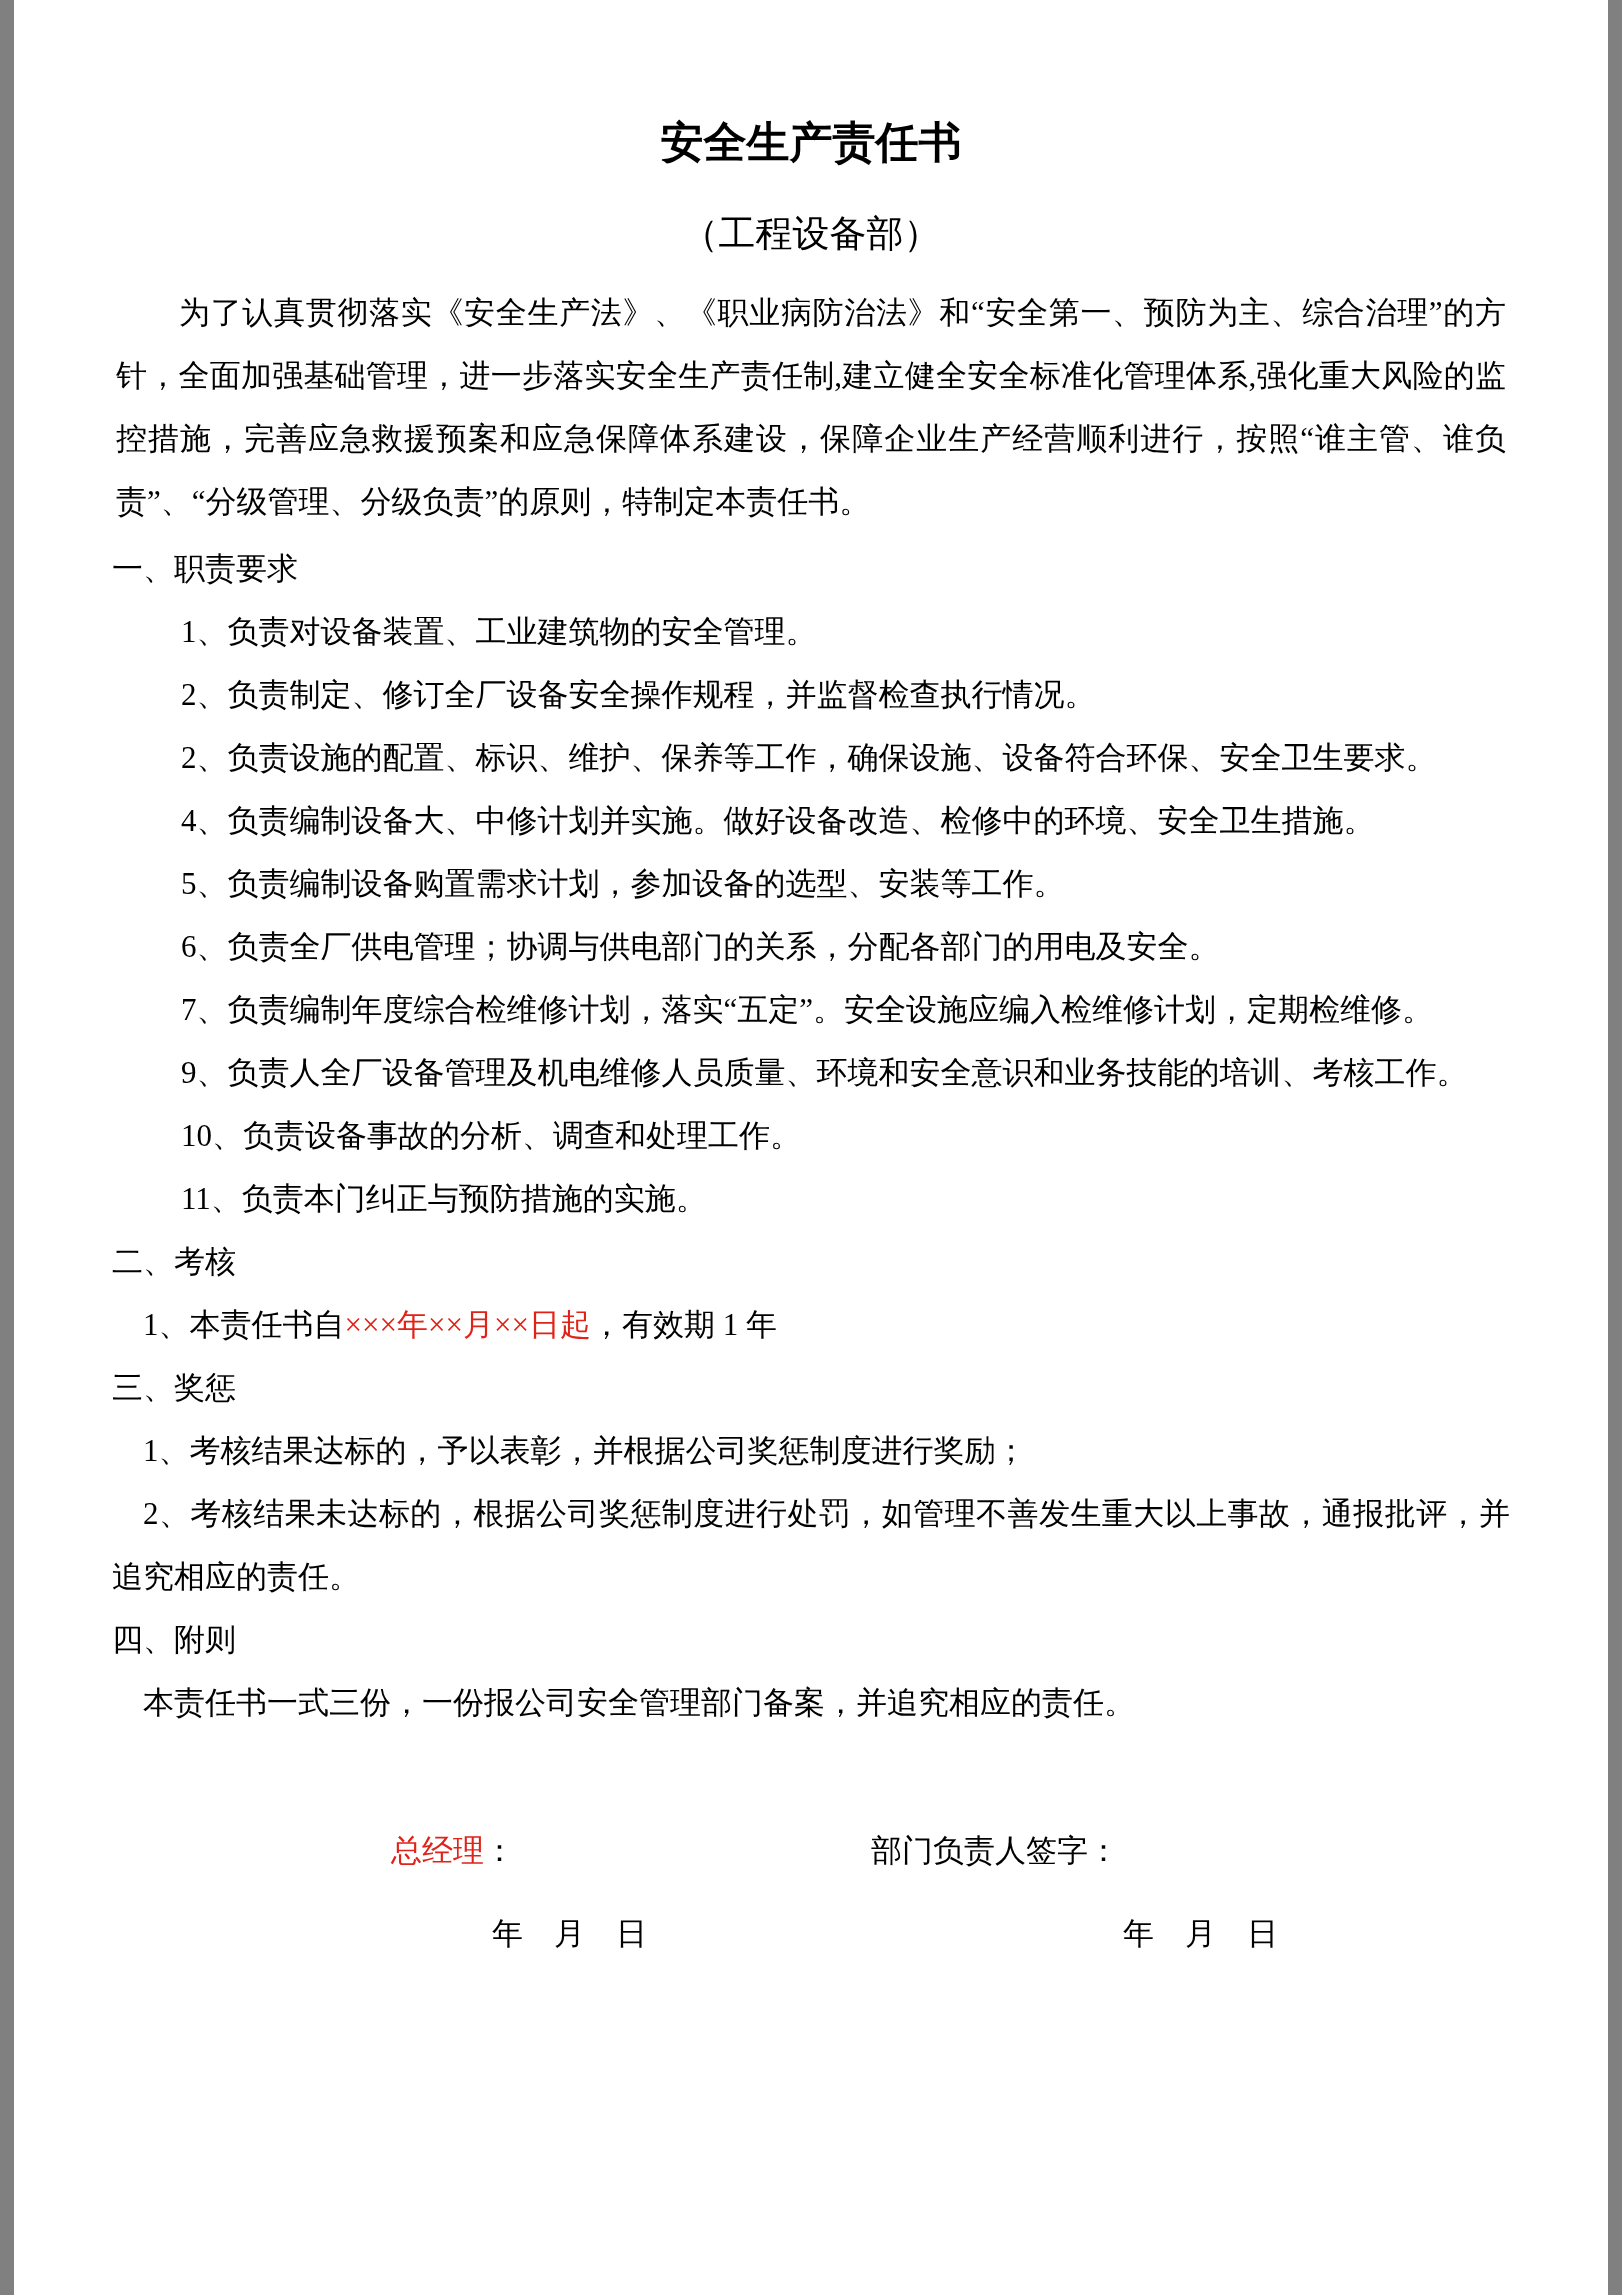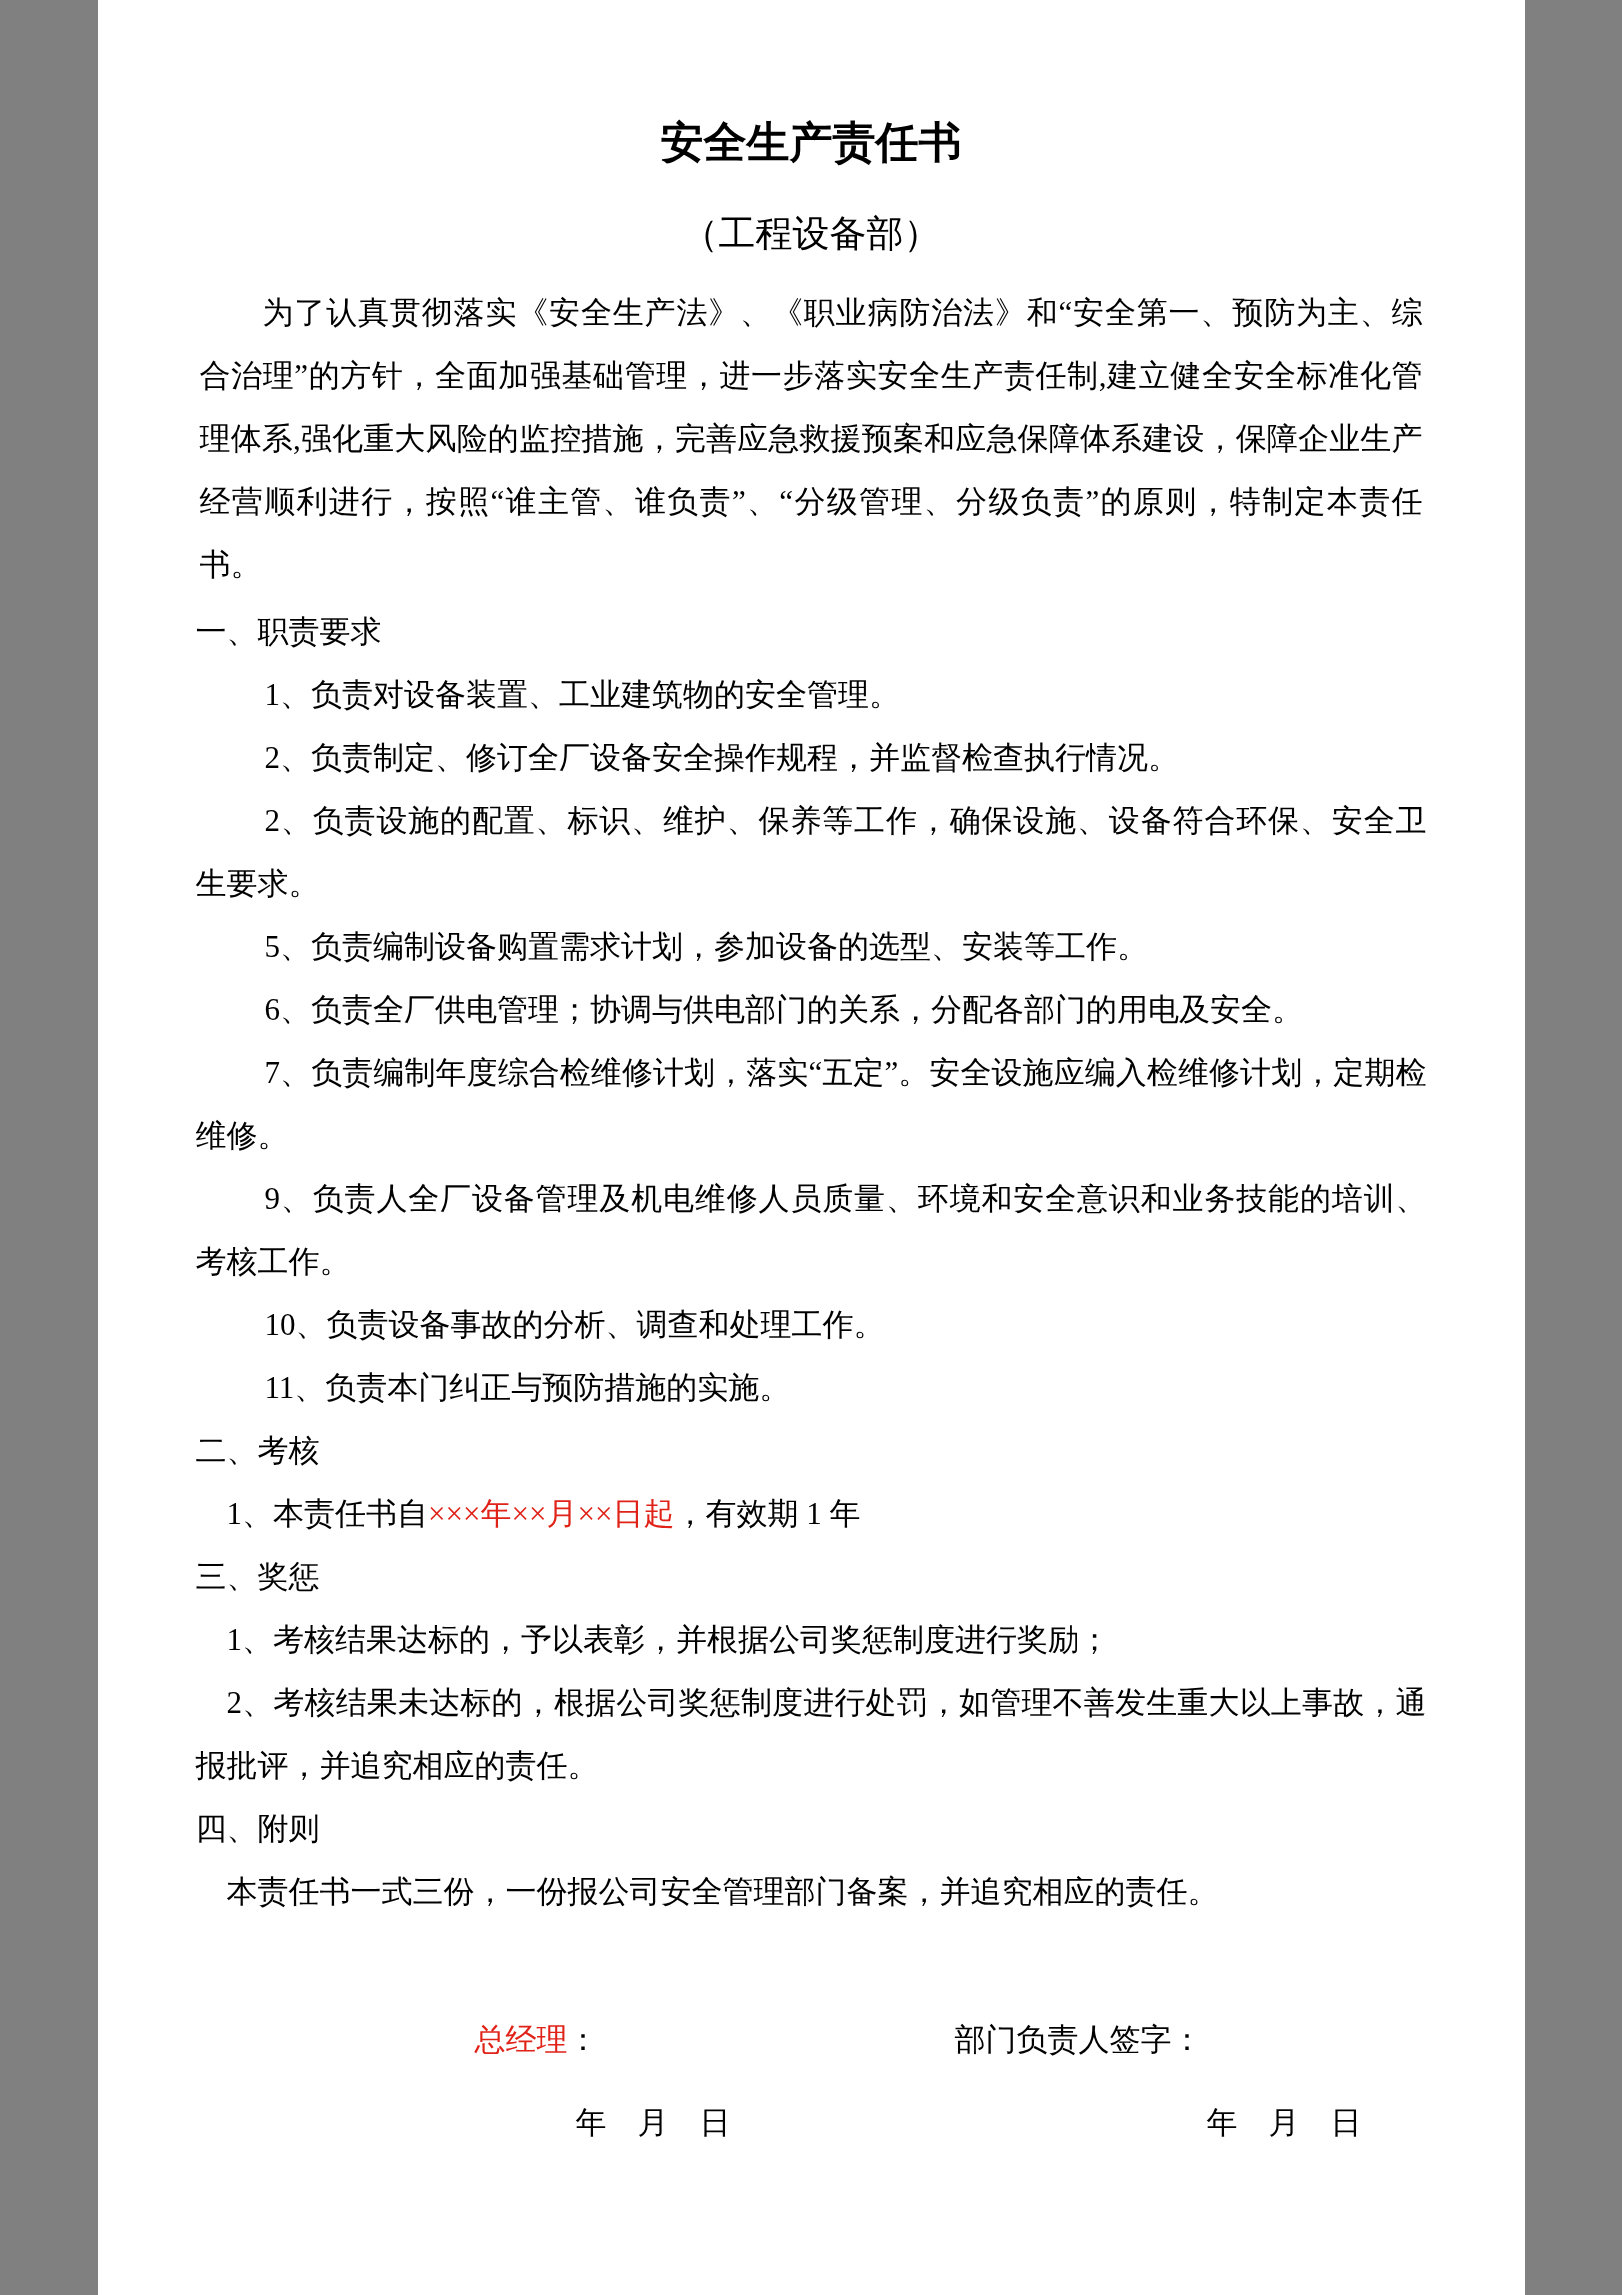--- a/index.html
+++ b/index.html
@@ -2,21 +2,21 @@
 <html style="--accent-red: #e02318;font-size:10.5px"><head>
 <meta charset="utf-8">
 <style>
   html, body {
     margin: 0;
     padding: 0;
     background: #808080;
   }
   .page {
     position: relative;
-    width: 1427px;
+    width: 1594px;
     height: 2295px;
     margin: 0 auto;
     background: #ffffff;
     box-sizing: border-box;
     padding: 121px 98px 0 98px;
     font-family: "Liberation Serif", "DejaVu Serif", serif;
     font-size: 31px;
     line-height: 63px;
     color: #000000;
   }
@@ -84,20 +84,21 @@
 
   <div class="title">安全生产责任书</div>
   <div class="subtitle">（工程设备部）</div>
 
   <p class="intro">为了认真贯彻落实《安全生产法》、《职业病防治法》和“安全第一、预防为主、综合治理”的方针，全面加强基础管理，进一步落实安全生产责任制,建立健全安全标准化管理体系,强化重大风险的监控措施，完善应急救援预案和应急保障体系建设，保障企业生产经营顺利进行，按照“谁主管、谁负责”、“分级管理、分级负责”的原则，特制定本责任书。</p>
 
   <div class="section-heading">一、职责要求</div>
   <div class="duty-item">1、负责对设备装置、工业建筑物的安全管理。</div>
   <div class="duty-item">2、负责制定、修订全厂设备安全操作规程，并监督检查执行情况。</div>
   <div class="duty-item">2、负责设施的配置、标识、维护、保养等工作，确保设施、设备符合环保、安全卫生要求。</div>
+  <div class="duty-item">4、负责编制设备大、中修计划并实施。做好设备改造、检修中的环境、安全卫生措施。</div>
   <div class="duty-item">5、负责编制设备购置需求计划，参加设备的选型、安装等工作。</div>
   <div class="duty-item">6、负责全厂供电管理；协调与供电部门的关系，分配各部门的用电及安全。</div>
   <div class="duty-item">7、负责编制年度综合检维修计划，落实“五定”。安全设施应编入检维修计划，定期检维修。</div>
   <div class="duty-item">9、负责人全厂设备管理及机电维修人员质量、环境和安全意识和业务技能的培训、考核工作。</div>
   <div class="duty-item">10、负责设备事故的分析、调查和处理工作。</div>
   <div class="duty-item">11、负责本门纠正与预防措施的实施。</div>
 
   <div class="section-heading">二、考核</div>
   <div class="sub-item">
     <span>1、本责任书自</span><span class="red">×××年××月××日起</span><span>，有效期 1 年</span>

